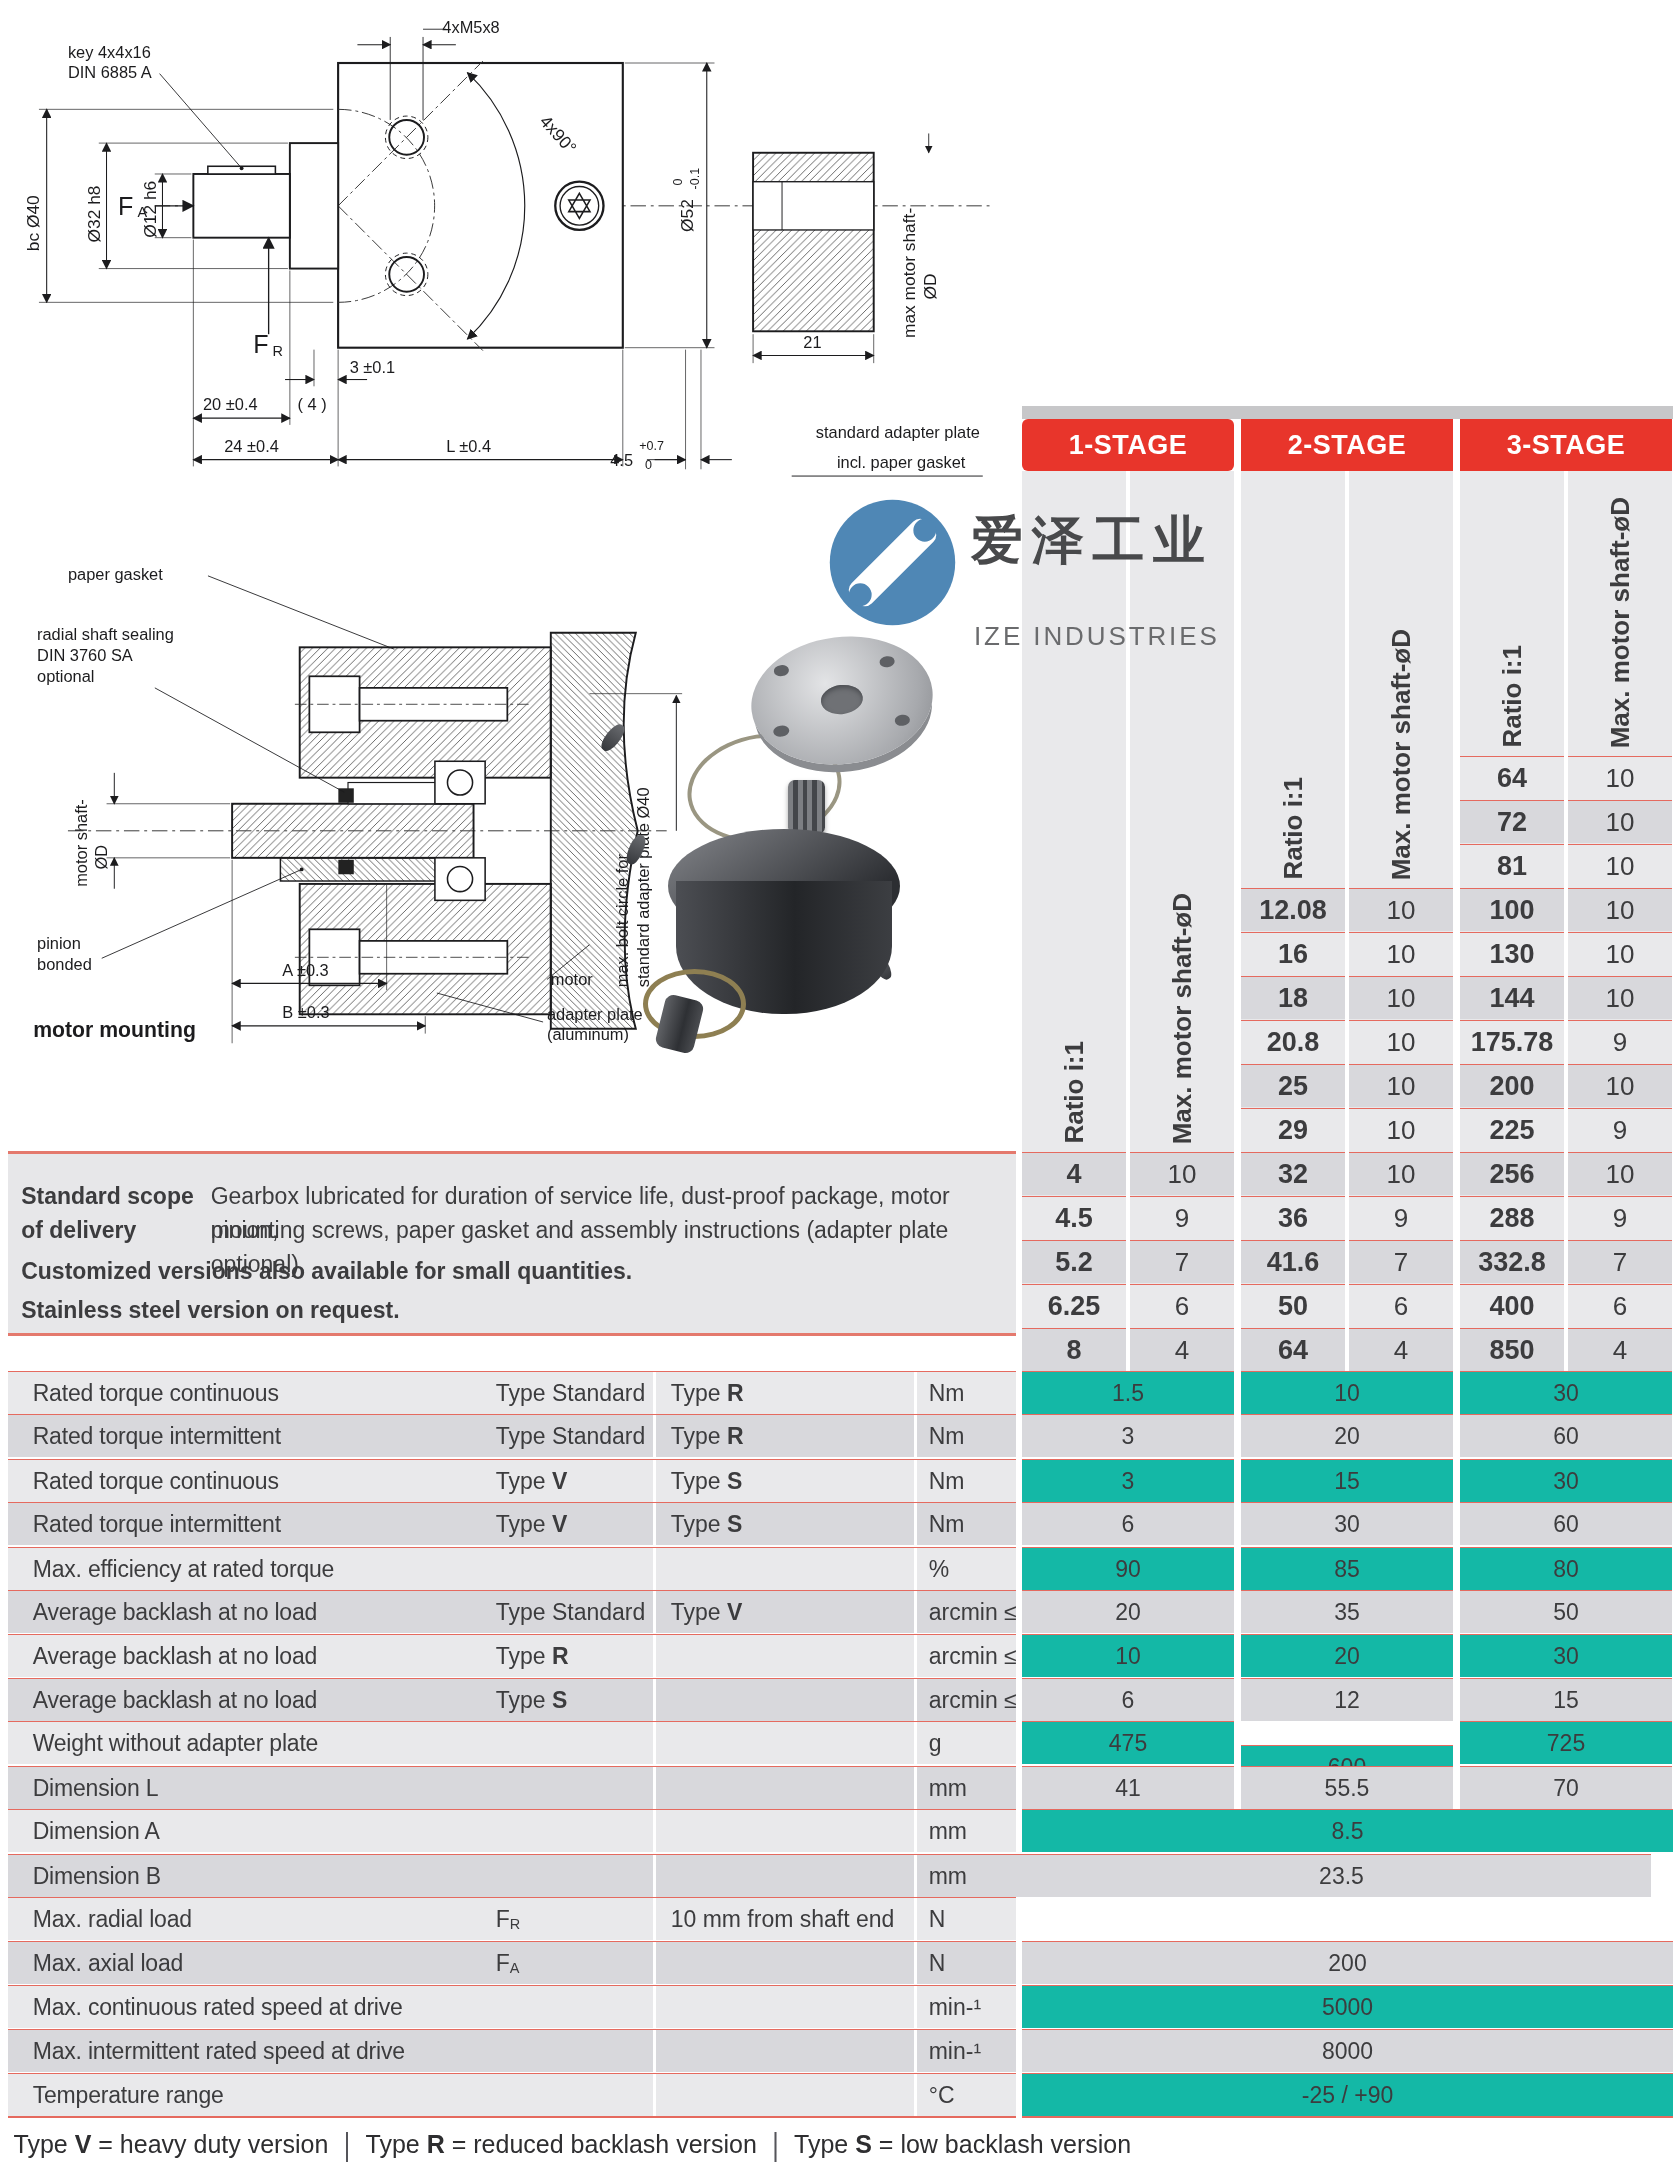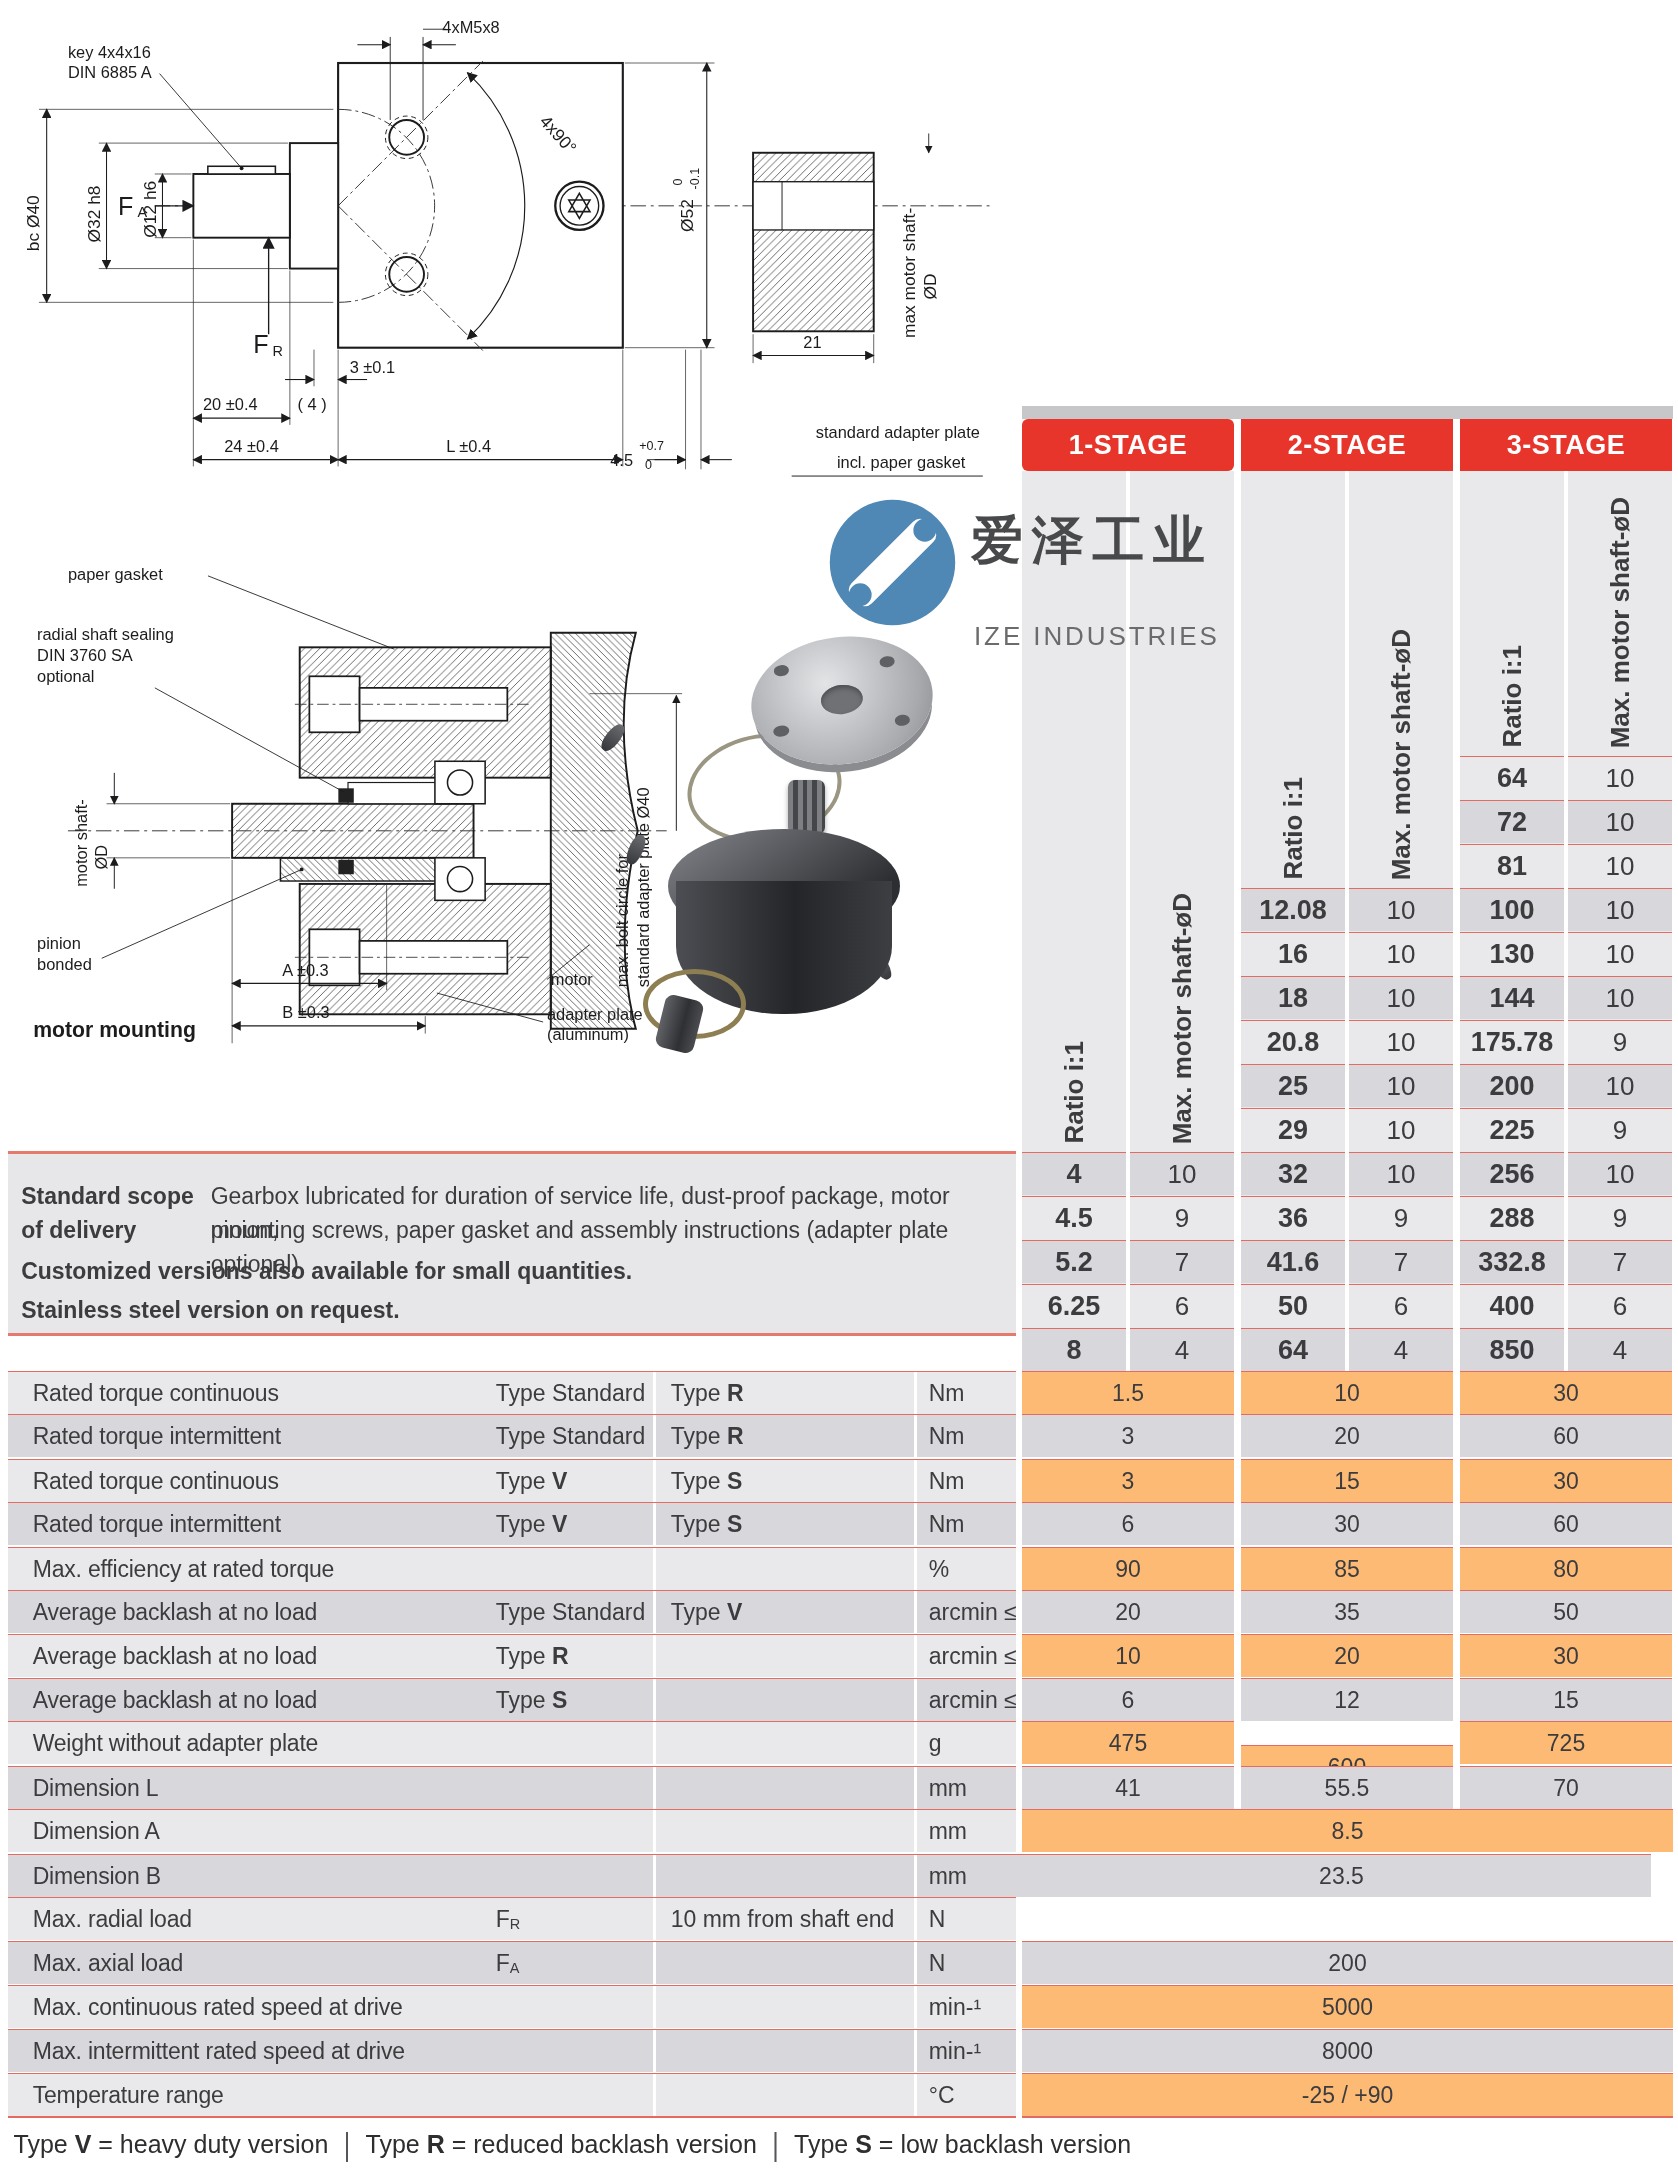--- a/index.html
+++ b/index.html
@@ -17,21 +17,21 @@
   .st-rot{writing-mode:vertical-rl;transform:rotate(180deg);font-weight:bold;font-size:26px;
           color:#3c3c3e;white-space:nowrap;line-height:30px;}
   .st-cell{width:104px;height:42px;border-top:1.9px solid #e56a5f;line-height:42px;
            text-align:center;font-size:26px;}
   .st-cell.dark{background:#d8d8dc;}
   .st-cell.ratio{font-weight:bold;font-size:27px;}
 
   
   .spec-table{left:0;top:1371px;width:1678px;height:748px;}
   .sp-left{left:7.7px;width:1008px;background:#e9e9eb;border-top:1.9px solid #e56a5f;}
-  .sp-right{background:#fdba74;border-top:1.9px solid #e56a5f;text-align:center;font-size:23px;}
+  .sp-right{background:#14b8a6;border-top:1.9px solid #e56a5f;text-align:center;font-size:23px;}
   .dark{background:#d8d8dc !important;}
   .sp-label{position:absolute;left:25px;top:0;font-size:23px;white-space:nowrap;letter-spacing:-0.2px;}
   .sp-c1{position:absolute;left:480px;top:0;font-size:23px;white-space:nowrap;margin-left:8px;}
   .sp-c2{position:absolute;left:663px;top:0;font-size:23px;white-space:nowrap;}
   .sp-unit{position:absolute;left:921px;top:0;font-size:23px;white-space:nowrap;}
   .sp-hair{position:absolute;top:0;bottom:0;width:2.9px;background:#fff;}
   .subF{font-size:14.5px;position:relative;top:1.9px;letter-spacing:0.5px;}
 
   
   .scope{left:7.7px;top:1151px;width:1008px;height:179px;background:#e7e7e9;

